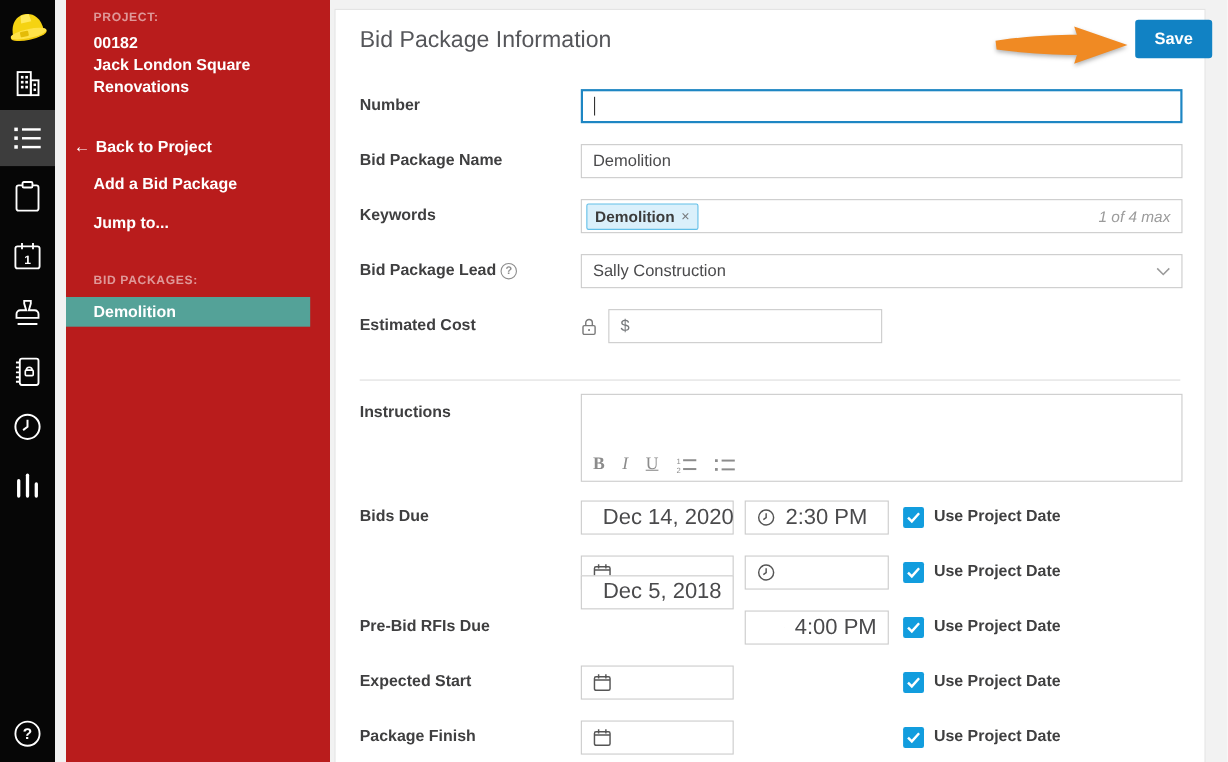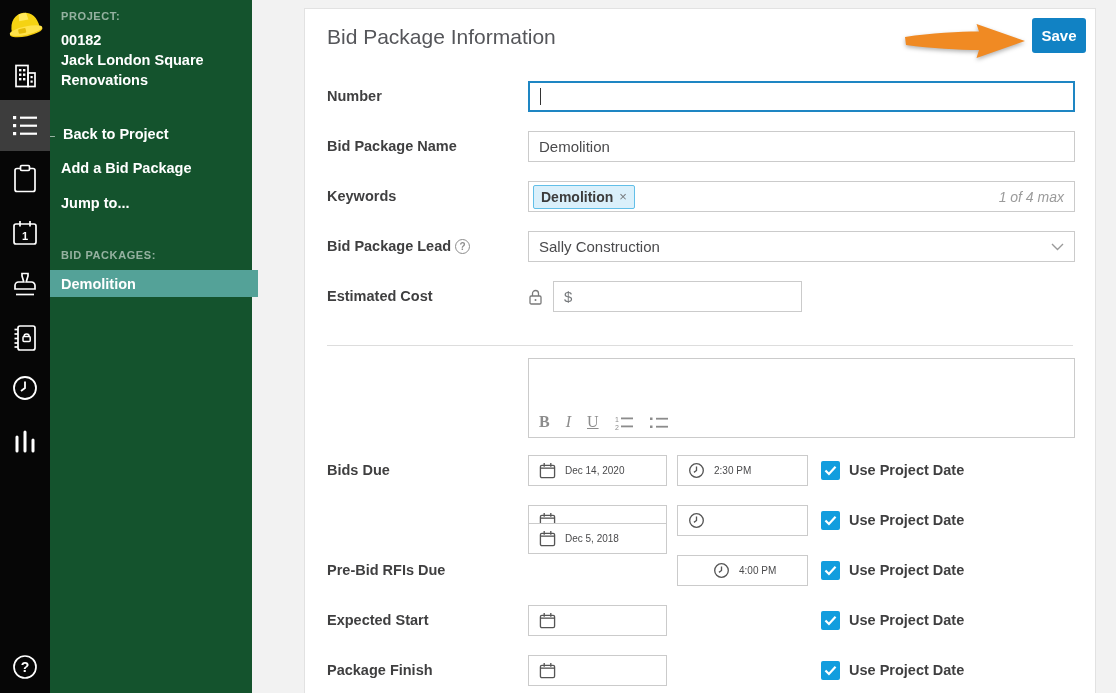--- a/index.html
+++ b/index.html
@@ -6,32 +6,32 @@
   html,body { width:1116px; height:693px; overflow:hidden; }
   body { font-family:"Liberation Sans", sans-serif; background:#f2f2f2; position:relative; }
 
   
   .rail { position:absolute; left:0; top:0; width:50px; height:693px; background:#060606; z-index:3; }
   .rail-item { position:absolute; left:0; width:50px; display:flex; align-items:center; justify-content:center; }
   .rail-item.active { background:#3d3d3d; }
   .rail svg { display:block; }
 
   
-  .sidebar { position:absolute; left:36px; top:0; width:216px; height:693px; background:#14532d; z-index:2; color:#fff; }
+  .sidebar { position:absolute; left:60px; top:0; width:240px; height:693px; background:#b91c1c; z-index:2; color:#fff; }
   .sb-label { position:absolute; left:25px; font-size:11px; font-weight:bold; letter-spacing:.6px; color:rgba(255,255,255,.55); }
   .sb-strong { position:absolute; left:25px; font-size:14.5px; font-weight:bold; color:#fff; line-height:20px; }
   .sb-link { position:absolute; left:25px; font-size:14.5px; font-weight:bold; color:#fff; cursor:pointer; }
   .sb-back { left:7px; display:flex; align-items:center; gap:5px; }
   .sb-back .arr { font-size:15px; font-weight:normal; }
   .sb-selected { position:absolute; left:0; width:222px; height:27px; background:#54a298; display:flex; align-items:center; padding-left:25px; font-size:14.5px; font-weight:bold; color:#fff; cursor:pointer; }
 
   
   .panel { position:absolute; left:304px; top:8px; width:792px; height:700px; background:#ffffff; border:1px solid #e2e2e2; z-index:1; }
   .panel-title { position:absolute; left:22px; top:16px; font-size:21px; color:#55565a; }
-  .save-btn { position:absolute; left:727px; top:9px; width:54px; height:35px; background:#1182c4; color:#fff; font-family:"Liberation Sans",sans-serif; font-size:15px; font-weight:bold; border:none; border-radius:3px; cursor:pointer; }
+  .save-btn { position:absolute; left:727px; top:9px; width:70px; height:35px; background:#1182c4; color:#fff; font-family:"Liberation Sans",sans-serif; font-size:15px; font-weight:bold; border:none; border-radius:3px; cursor:pointer; }
   .anno-arrow { position:absolute; left:598px; top:11px; filter:drop-shadow(0 2px 2px rgba(0,0,0,.3)); }
 
   .row-label { position:absolute; left:22px; width:195px; font-size:14.5px; font-weight:bold; color:#3f3f40; }
   .q-circle { display:inline-block; width:15px; height:15px; border:1px solid #8d8d8d; border-radius:50%; color:#8d8d8d; font-size:10px; font-weight:bold; text-align:center; line-height:14px; vertical-align:1px; margin-left:4px; }
 
   .tb { position:absolute; background:#fff; border:1px solid #cbcbcb; height:31px; font-size:15px; color:#4a4a4c; display:flex; align-items:center; padding:0 10px; }
   .tb.full { left:223px; width:547px; }
   .tb.focused { border:2px solid #1e86c3; }
   .caret { width:1px; height:17px; background:#333; animation:blink 1s steps(1) infinite; }
   @keyframes blink { 50% { opacity:0; } }
@@ -48,21 +48,21 @@
 
   .instr-box { position:absolute; left:223px; top:349px; width:547px; height:80px; border:1px solid #cbcbcb; background:#fff; }
   .instr-toolbar { position:absolute; left:10px; bottom:6px; display:flex; align-items:flex-end; gap:16px; color:#8c8c8c; }
   .instr-toolbar .t { font-family:"Liberation Serif", serif; font-size:16px; cursor:pointer; }
   .t.bold { font-weight:bold; }
   .t.ital { font-style:italic; }
   .t.und  { text-decoration:underline; }
 
   .date-input { position:absolute; left:223px; width:139px; }
   .time-input { position:absolute; left:372px; width:131px; }
-  .di-text { margin-left:9px; font-size:10px; color:#4a4a4c; white-space:nowrap; }
+  .di-text { margin-left:9px; font-size:20px; color:#4a4a4c; white-space:nowrap; }
   .checkbox { position:absolute; left:516px; width:19px; height:19px; background:#129dde; border-radius:2px; display:flex; align-items:center; justify-content:center; cursor:pointer; }
   .cb-label { position:absolute; left:544px; font-size:14.5px; font-weight:bold; color:#3f3f40; white-space:nowrap; }
 </style>
 </head>
 <body>
 
 <div class="rail">
 
   <div class="rail-item" style="top:2px;height:46px;">
     <svg width="38" height="36" viewBox="0 0 40 38">
@@ -225,20 +225,21 @@
       <path d="M4.5 8 V5.5 a3 3 0 0 1 6 0 V8"></path>
       <circle cx="7.5" cy="12" r="1" fill="#7a7a7a" stroke="none"></circle>
     </svg>
   </div>
   <div class="tb" style="top:272px; left:248px; width:249px;">
     <span class="dollar">$</span>
   </div>
 
   <div class="divider" style="top:336px;"></div>
 
+  <div class="row-label" style="top:358px;">Instructions</div>
   <div class="instr-box">
     <div class="instr-toolbar">
       <span class="t bold">B</span>
       <span class="t ital">I</span>
       <span class="t und">U</span>
       <svg width="19" height="16" viewBox="0 0 19 16">
         <text x="0" y="7" font-size="7" fill="#8c8c8c" font-family="Liberation Sans, sans-serif">1</text>
         <text x="0" y="15" font-size="7" fill="#8c8c8c" font-family="Liberation Sans, sans-serif">2</text>
         <rect x="6" y="2.5" width="12" height="1.8" fill="#8c8c8c"></rect>
         <rect x="6" y="10.5" width="12" height="1.8" fill="#8c8c8c"></rect>

